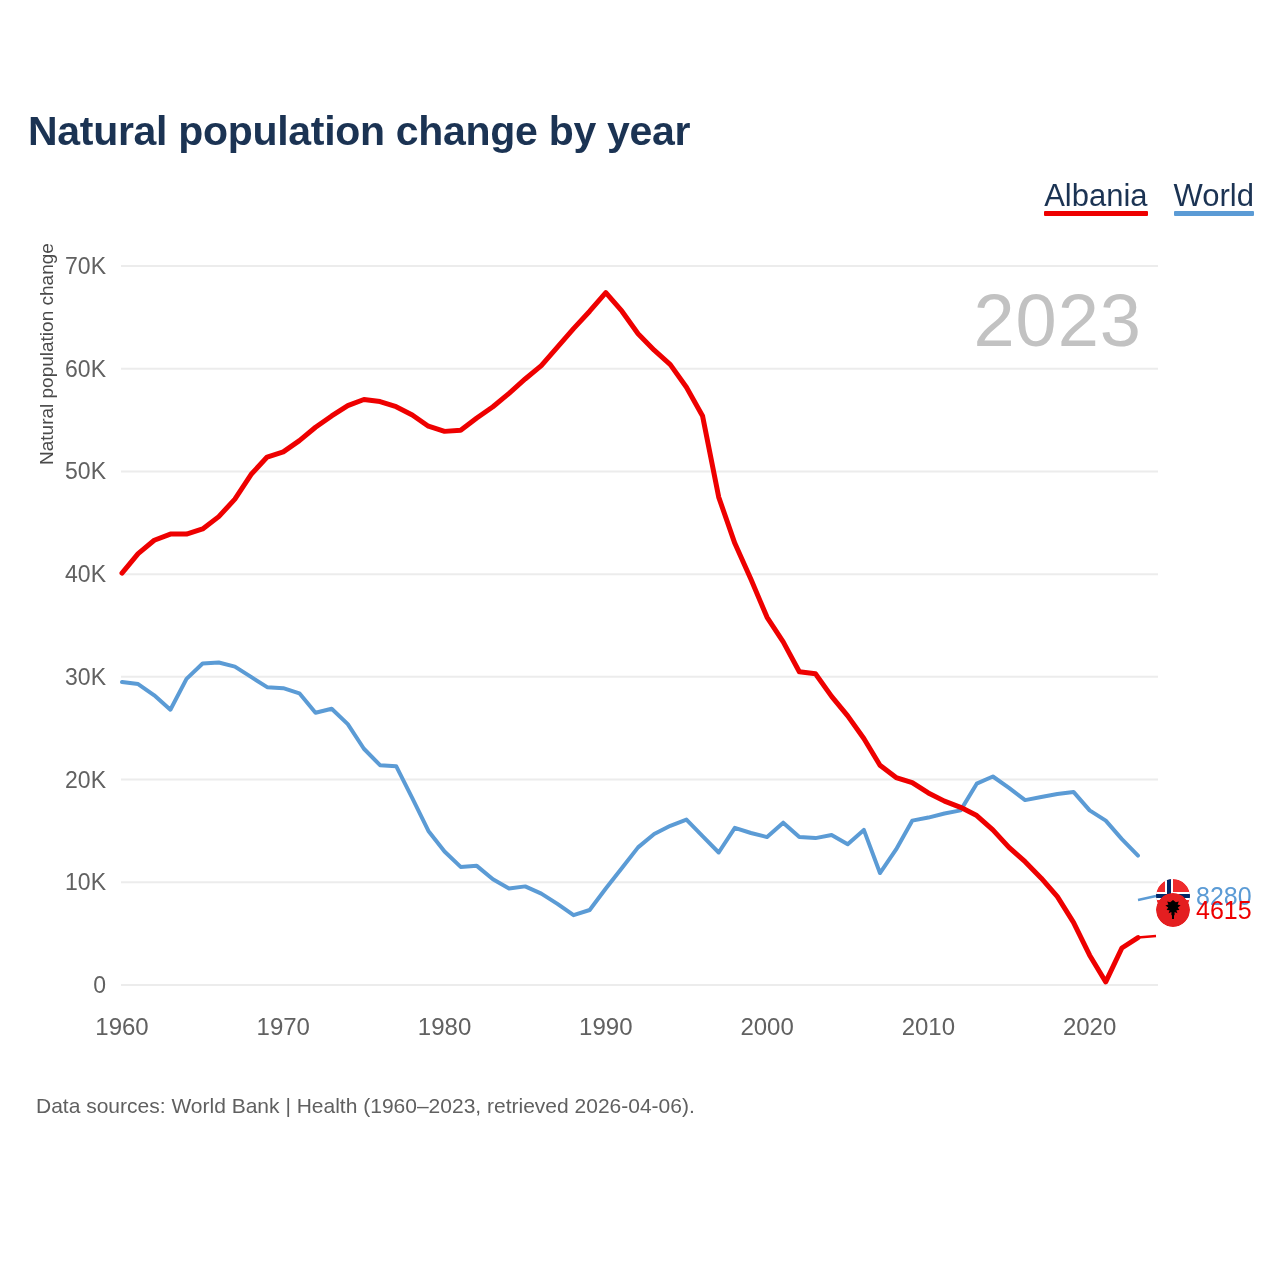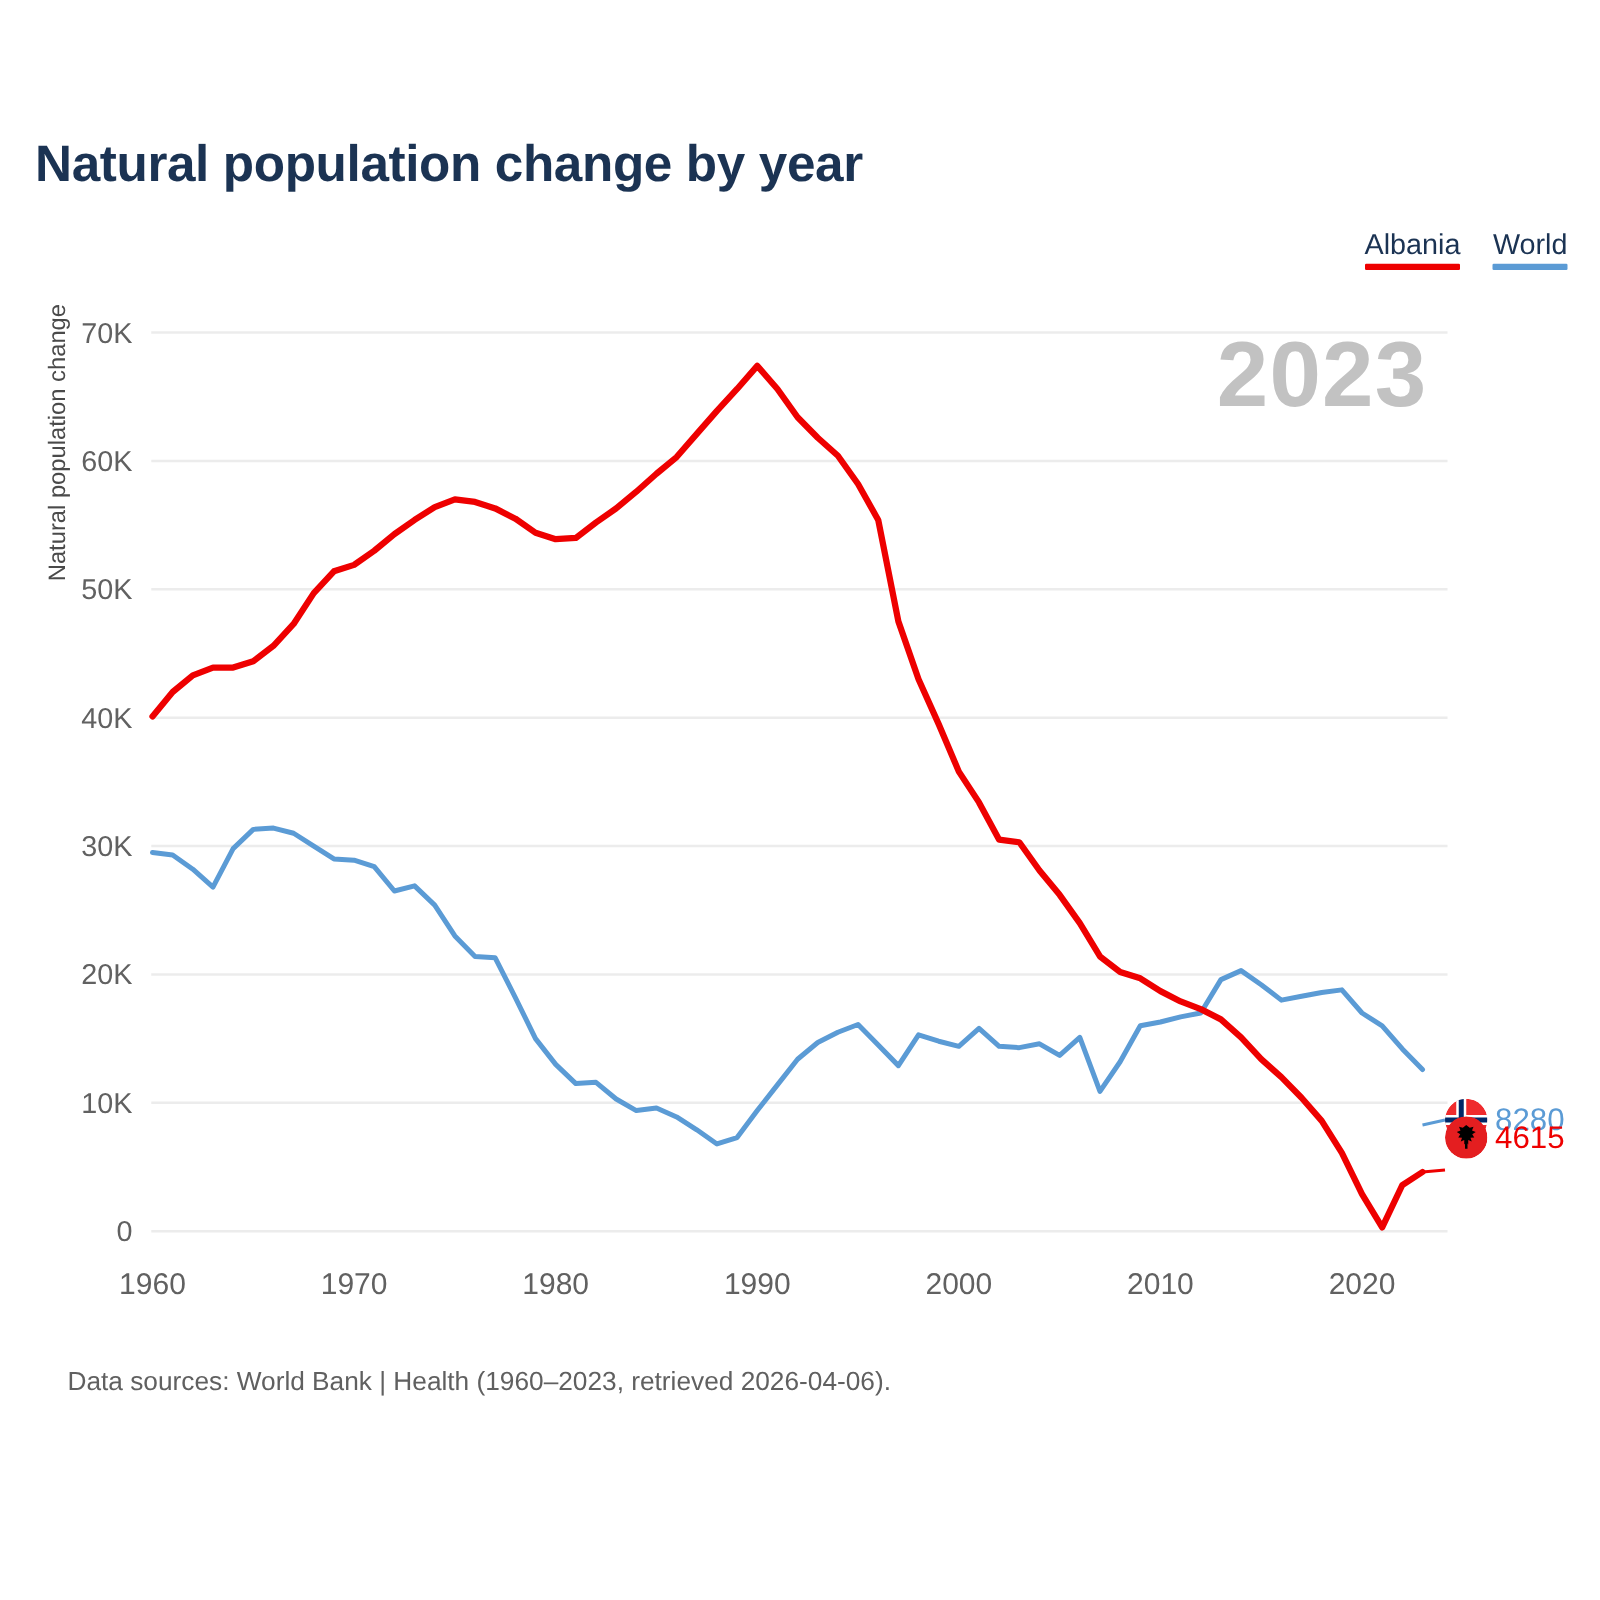--- a/index.html
+++ b/index.html
@@ -38,21 +38,21 @@
     display: flex;
     gap: 26px;
     align-items: flex-start;
   }
   .legend-item {
     display: flex;
     flex-direction: column;
     align-items: center;
   }
   .legend-label {
-    font-size: 23px;
+    font-size: 31px;
     color: #1b3353;
     line-height: 27px;
     white-space: nowrap;
   }
   .legend-rule {
     height: 5px;
     width: 100%;
     margin-top: 2px;
     border-radius: 1px;
   }
@@ -60,23 +60,23 @@
     position: absolute;
     left: 0;
     top: 0;
     width: 1280px;
     height: 1280px;
     pointer-events: none;
   }
   .watermark-year {
     position: absolute;
     right: 138px;
-    top: 263px;
+    top: 284px;
     font-size: 74px;
-    font-weight: bold;
+    font-weight: normal;
     color: #c2c2c2;
     letter-spacing: 1px;
     line-height: 74px;
   }
   .y-axis-title {
     position: absolute;
     left: 36px;
     top: 465px;
     width: 320px;
     transform: rotate(-90deg);
@@ -86,21 +86,20 @@
     text-align: left;
     white-space: nowrap;
   }
   .footer {
     position: absolute;
     left: 36px;
     top: 1086px;
     font-size: 21px;
     color: #606060;
     line-height: 40px;
-    margin-left: 18px;
   }
   .footer div { white-space: nowrap; }
   .endlabel {
     position: absolute;
     display: flex;
     align-items: center;
     gap: 6px;
   }
   .endlabel .flag {
     width: 34px;

